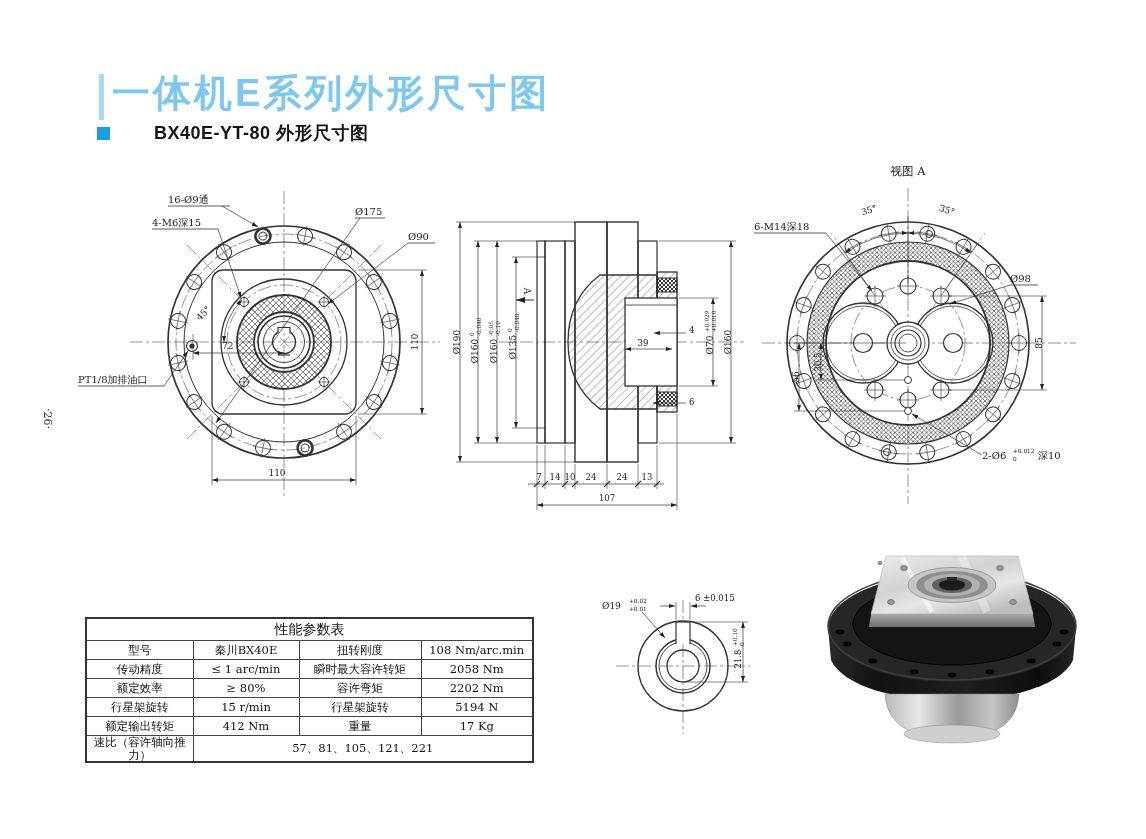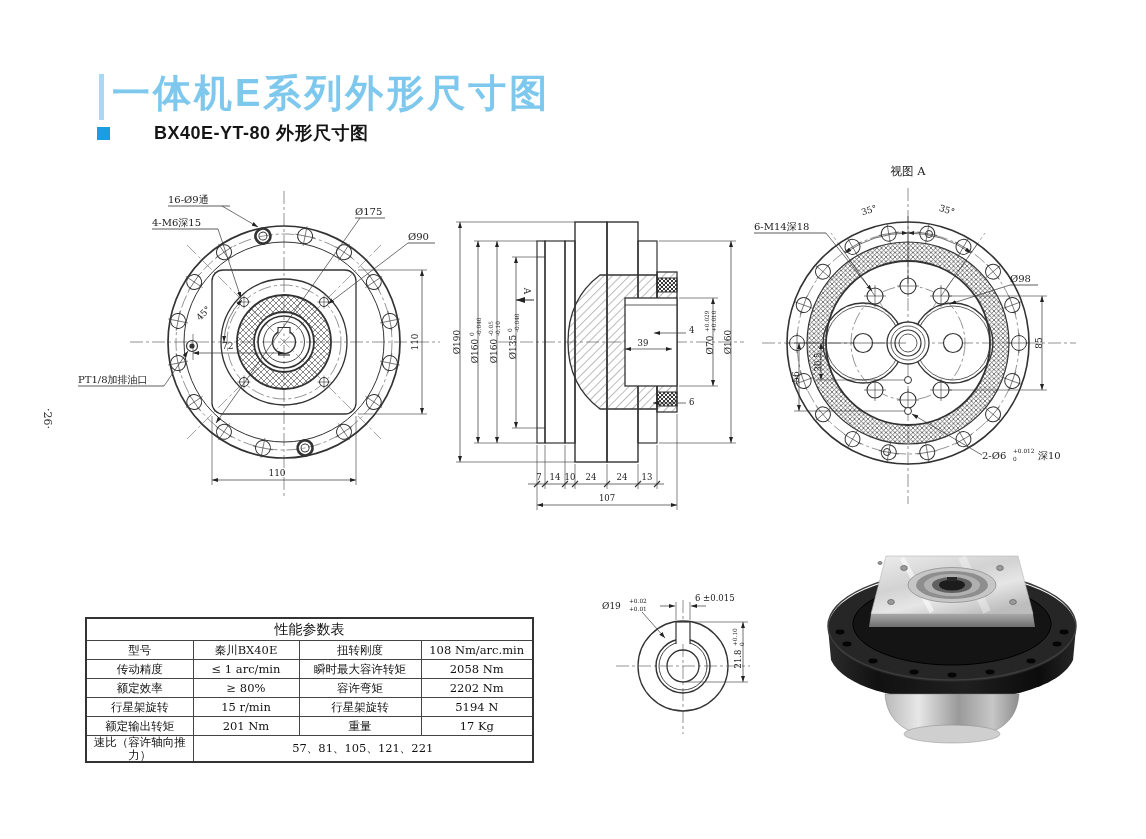--- a/index.html
+++ b/index.html
@@ -536,21 +536,21 @@
       <td>2202 Nm</td>
         </tr>
     <tr>
       <td>行星架旋转</td>
       <td>15 r/min</td>
       <td>行星架旋转</td>
       <td>5194 N</td>
         </tr>
     <tr>
       <td>额定输出转矩</td>
-      <td>201 Nm</td>
+      <td>412 Nm</td>
       <td>重量</td>
       <td>17 Kg</td>
         </tr>
     <tr>
       <td>速比（容许轴向推力）</td>
       <td colspan="3">57、81、105、121、221</td>
         </tr>
   </tbody>
     </table>
 

